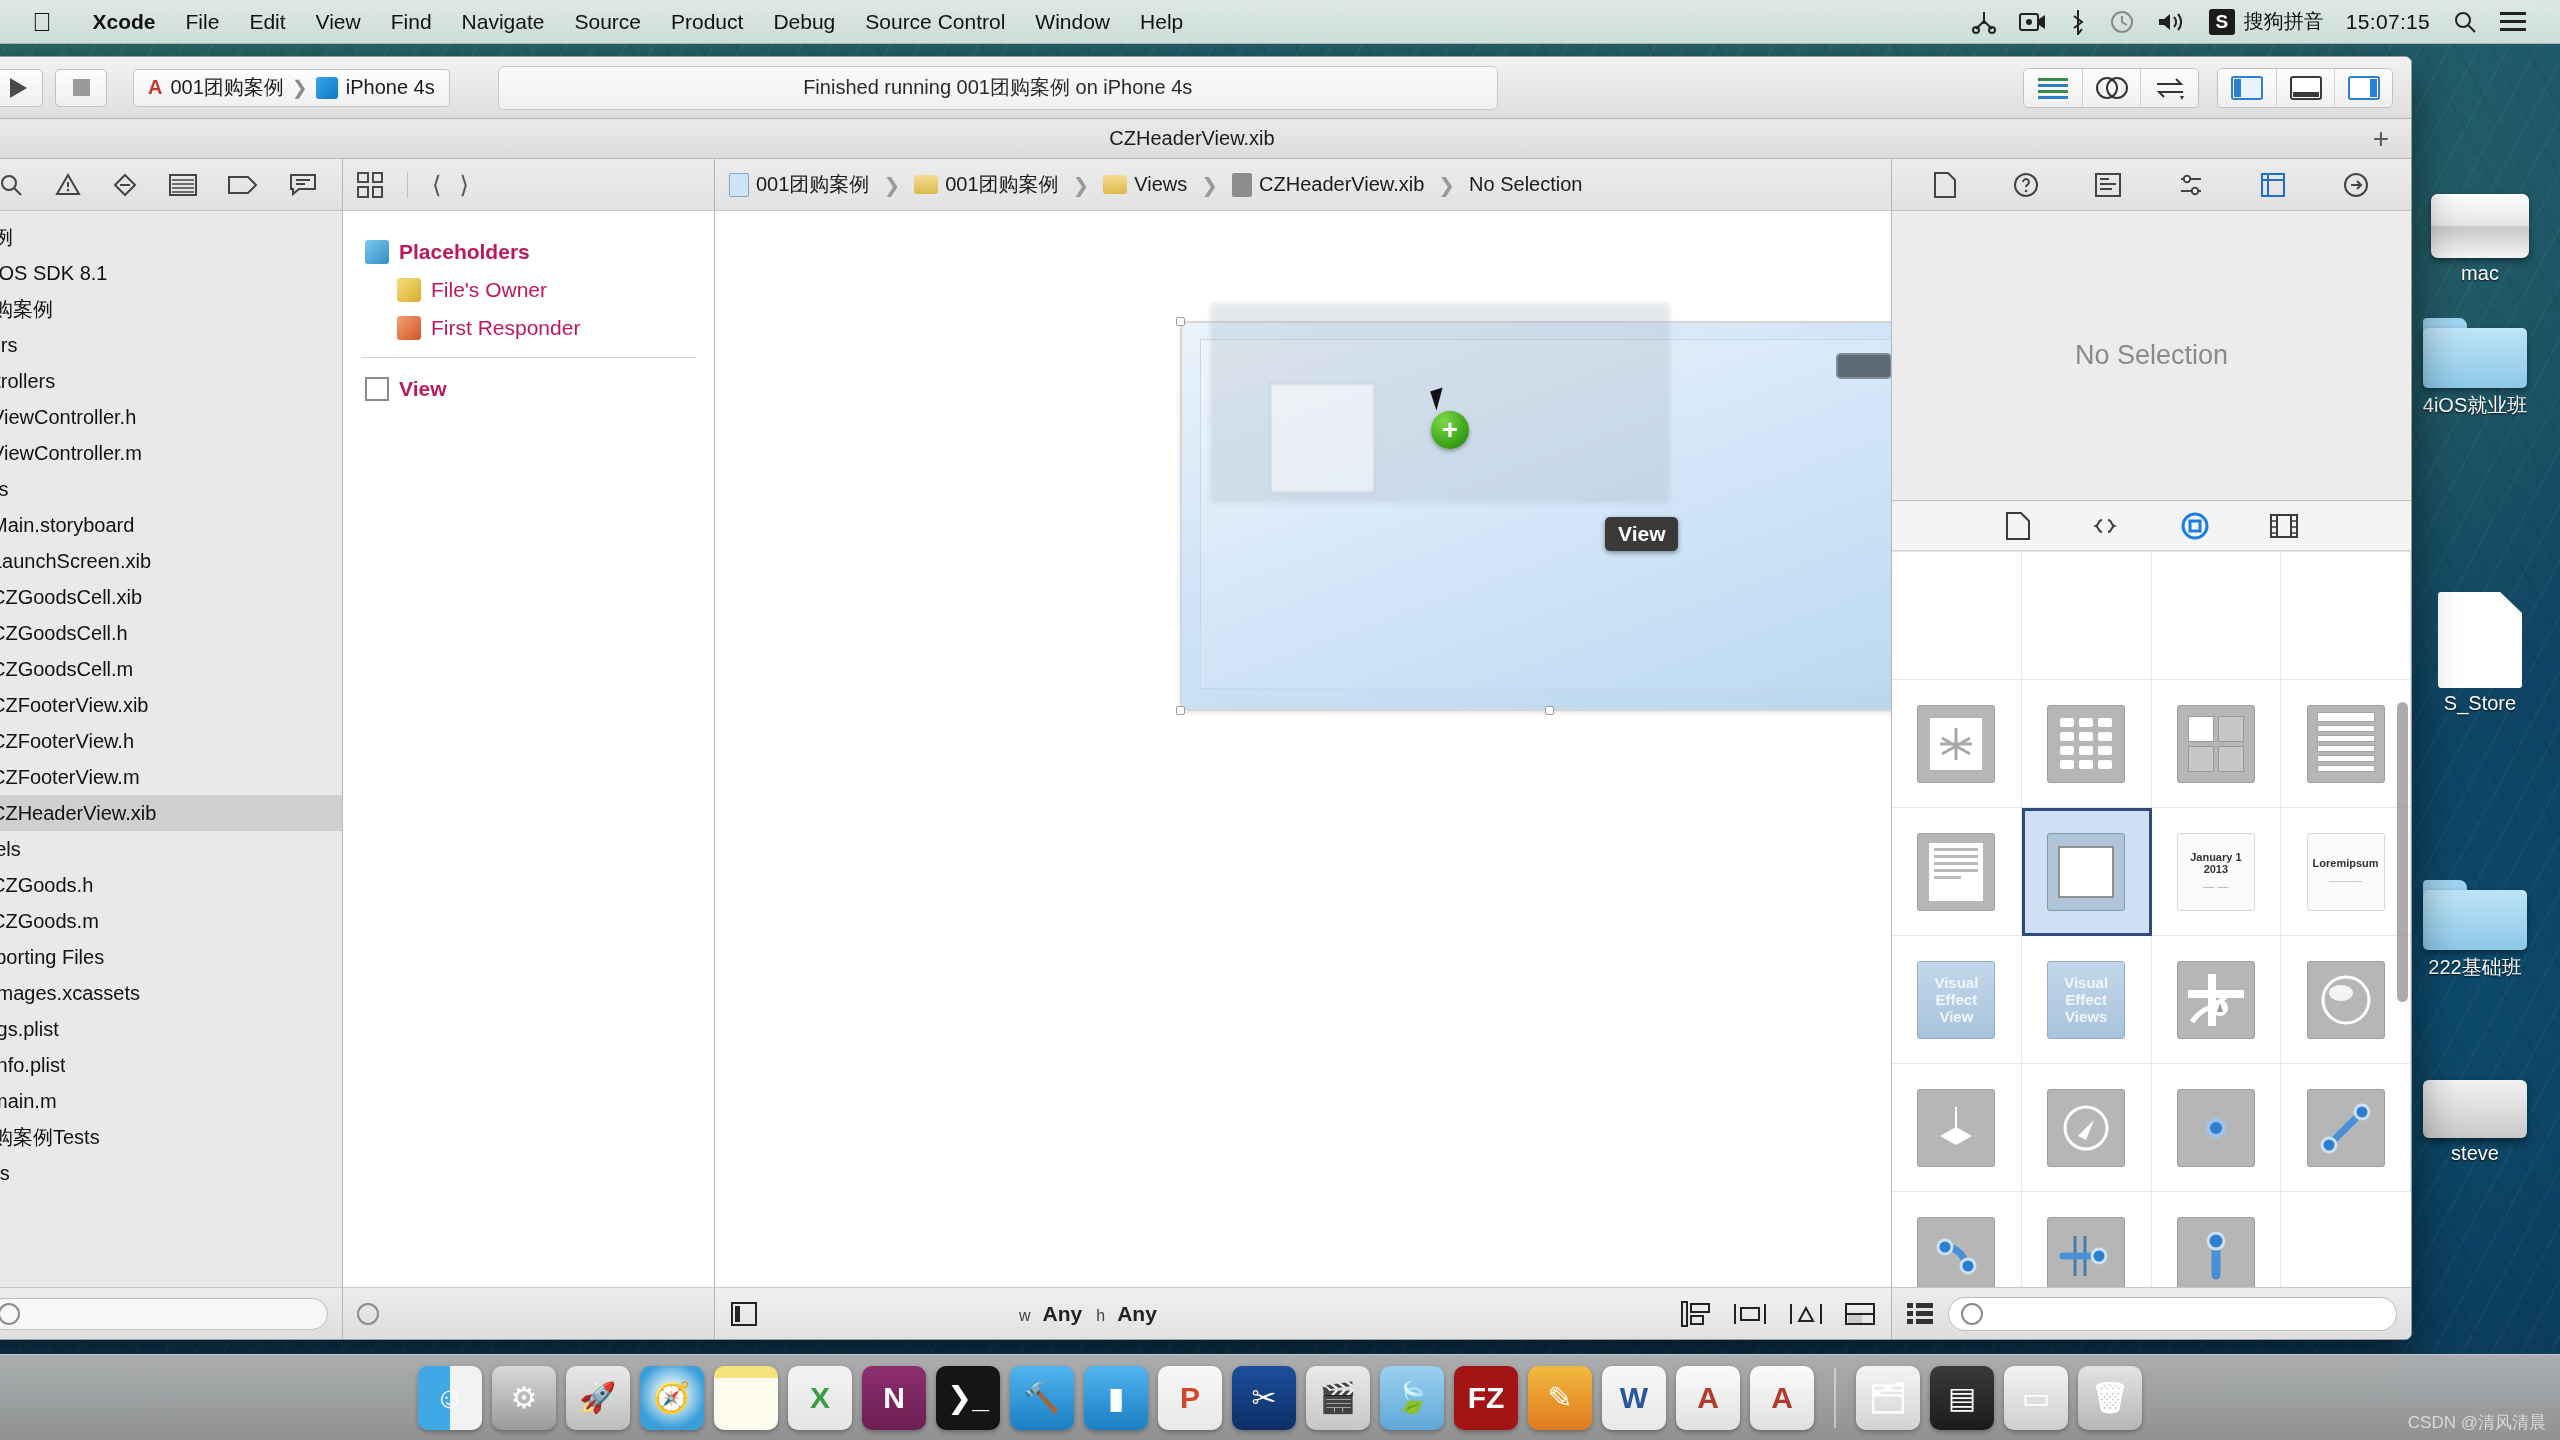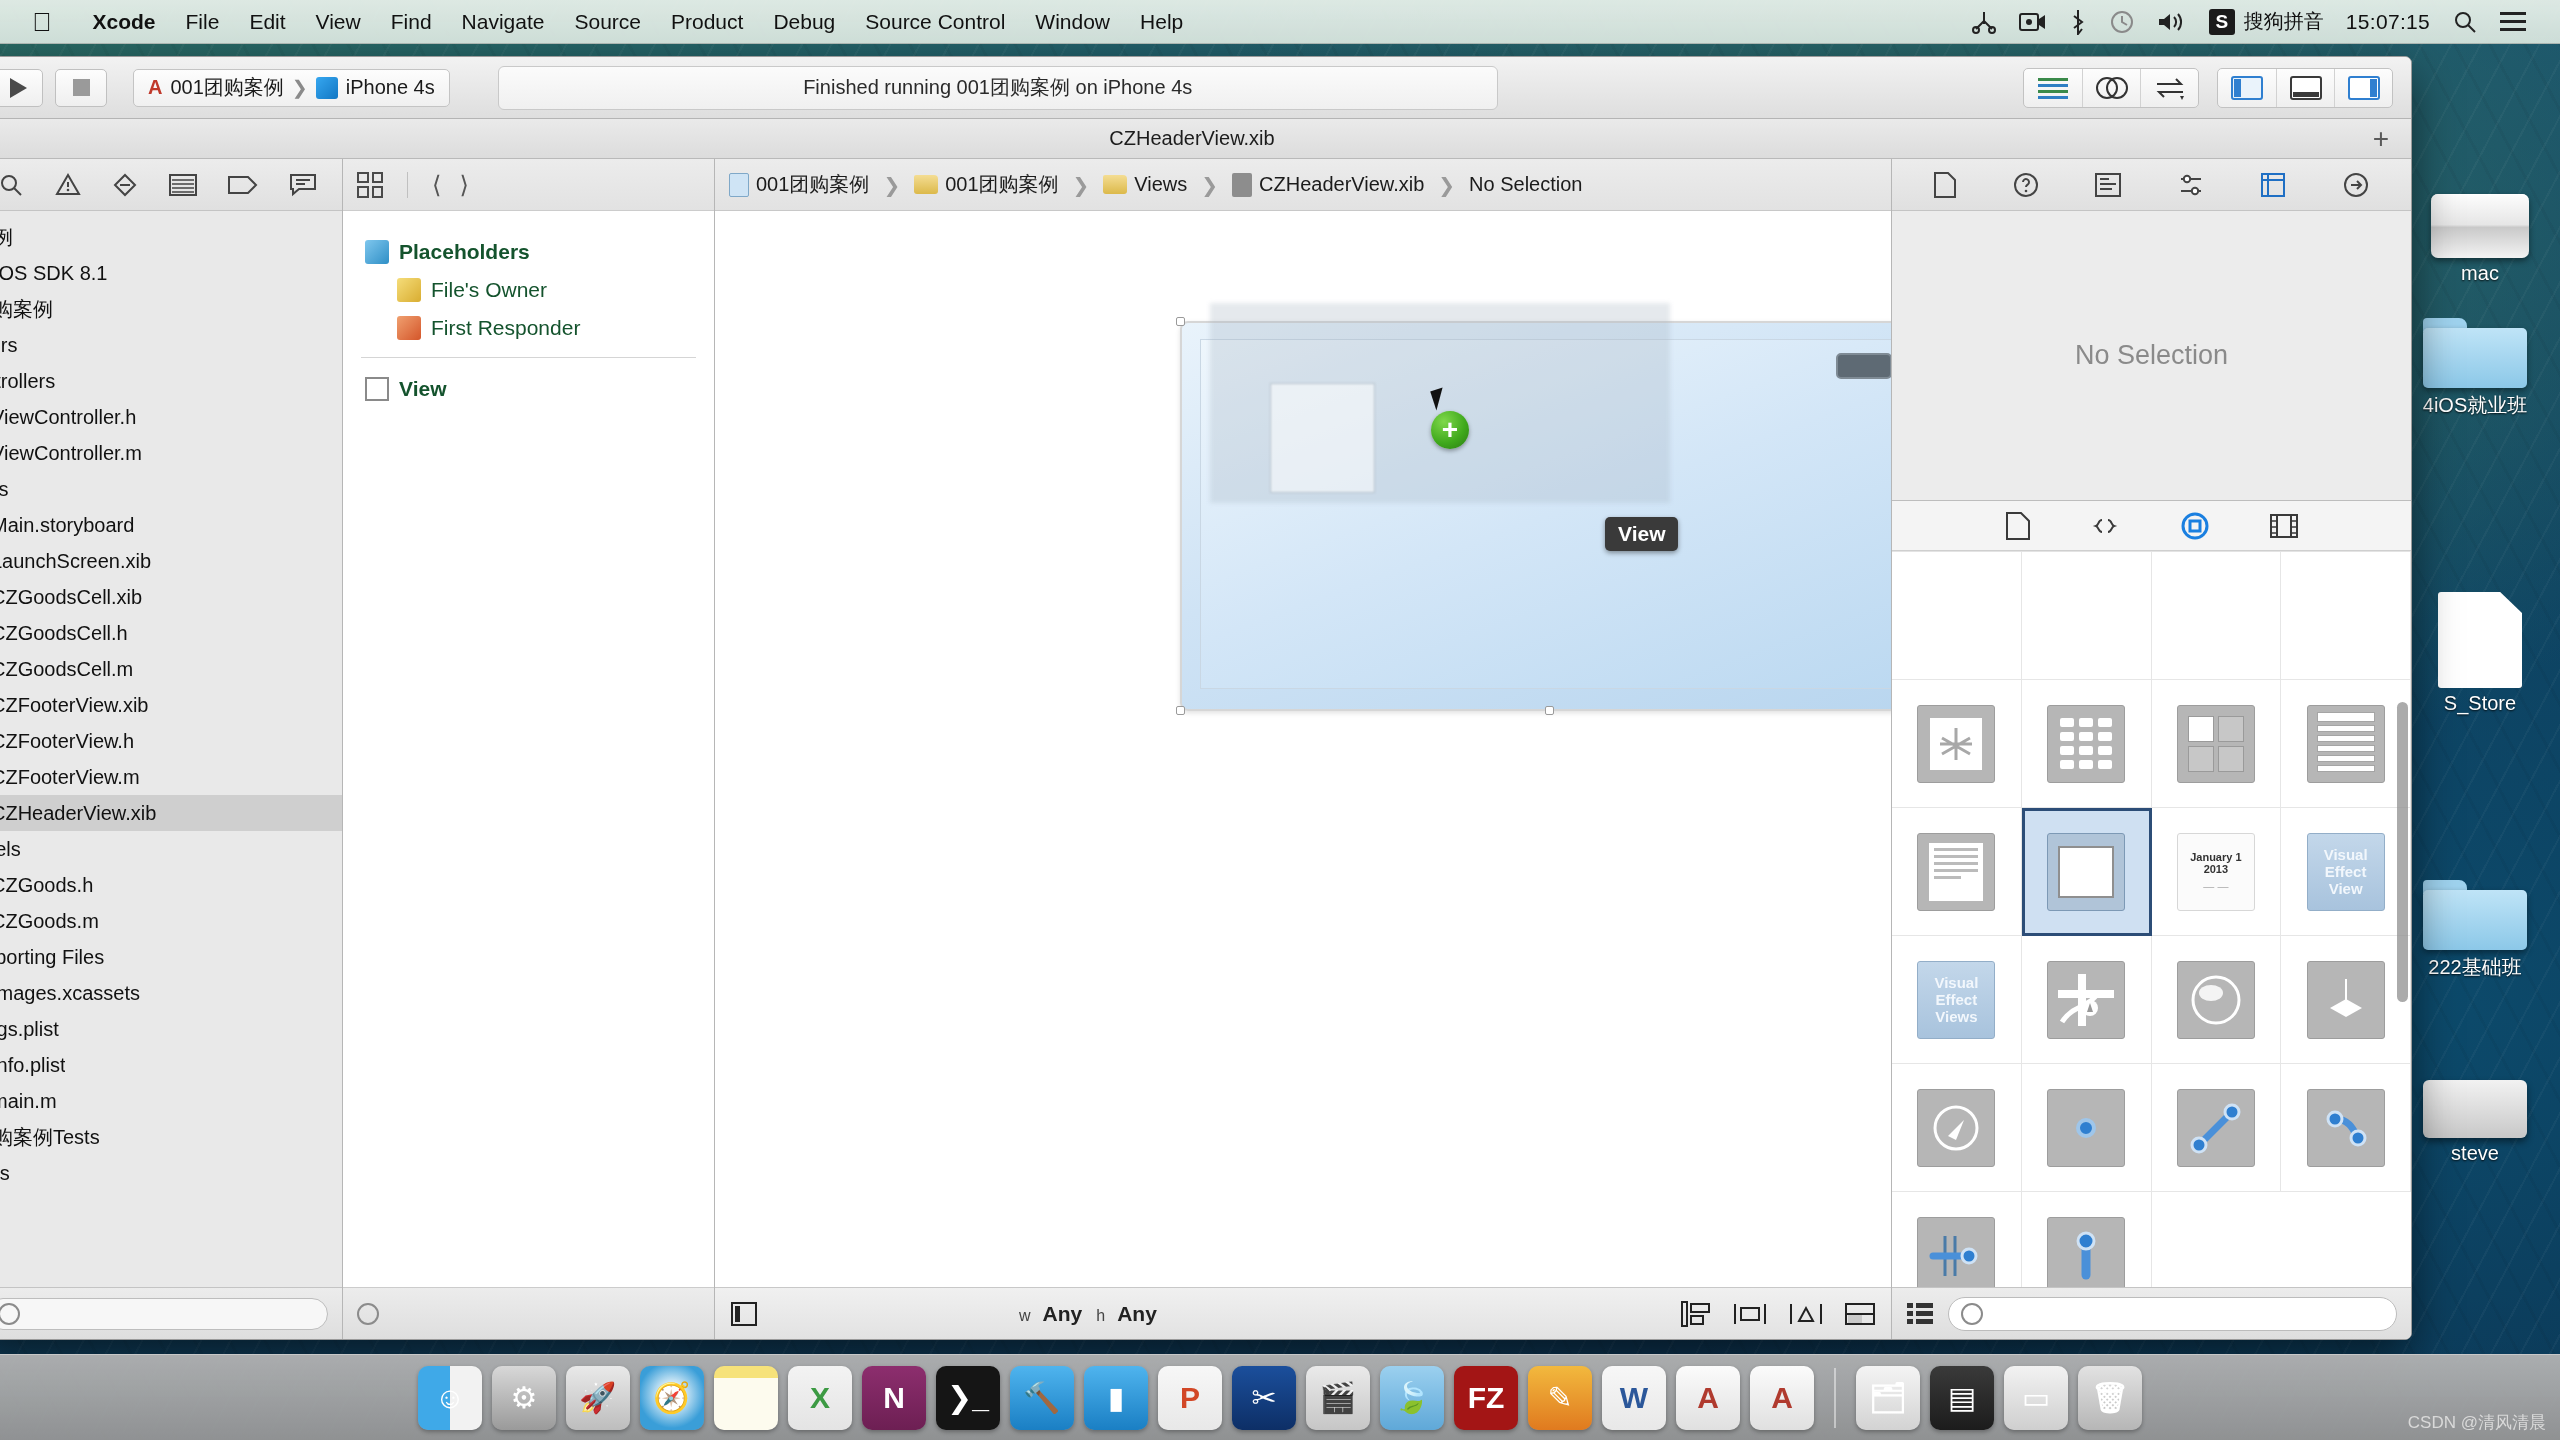--- a/index.html
+++ b/index.html
@@ -170,21 +170,21 @@
     display:flex; flex-direction:column;
   }
   #outline-head{
     height:52px;flex:0 0 52px;border-bottom:1px solid #ccc;
     background:linear-gradient(180deg,#ececec,#e2e2e2);
     display:flex;align-items:center;gap:18px;padding:0 14px;
   }
   .grid4{ width:26px;height:26px;display:grid;grid-template-columns:1fr 1fr;grid-gap:3px;}
   .grid4 i{ border:2px solid #4a4a4a; display:block; }
   .chev{ font-size:24px;color:#555; }
-  #outline-list{ flex:1; padding:22px 0 0 0; font-size:21px; color:#14532d; }
+  #outline-list{ flex:1; padding:22px 0 0 0; font-size:21px; color:#be185d; }
   .ol-row{ display:flex;align-items:center;gap:10px;height:38px;padding-left:22px; }
   .ol-row.ind{ padding-left:54px; font-weight:normal; }
   .ol-row.bold{ font-weight:bold; }
   .cube{ width:24px;height:24px;border-radius:3px; }
   .cube.blue{ background:linear-gradient(135deg,#7fc7ee,#2f8fc6); }
   .cube.yellow{ background:linear-gradient(135deg,#f5dd7a,#d9ad31); }
   .cube.orange{ background:linear-gradient(135deg,#f0a070,#d4562a); }
   .sq-out{ width:24px;height:24px;border:2px solid #8a8a8a;background:#fff; }
   .ol-sep{ height:1px;background:#d5d5d5;margin:10px 18px 12px 18px; }
   #outline-foot{
@@ -913,20 +913,26 @@
         </div>
         <div class="lib-cell sel">
           <div class="lt" style="background:#b0c4d8;border-color:#7d99b5">
               <div class="inner-frame"></div>
             </div>
         </div>
         <div class="lib-cell">
           <div class="lt white" style="flex-direction:column;gap:4px;font-size:11px;color:#333">
               <b>January 1 2013</b>
               <span style="color:#aaa">— —</span>
+            </div>
+        </div>
+        <div class="lib-cell">
+          <div class="lt white" style="flex-direction:column;gap:4px;font-size:11px;color:#333">
+              <b>Loremipsum</b>
+              <span style="color:#bbb">———</span>
             </div>
         </div>
 
         <div class="lib-cell">
           <div class="lt vfx">Visual Effect View</div>
         </div>
         <div class="lib-cell">
           <div class="lt vfx">Visual Effect Views</div>
         </div>
         <div class="lib-cell">

